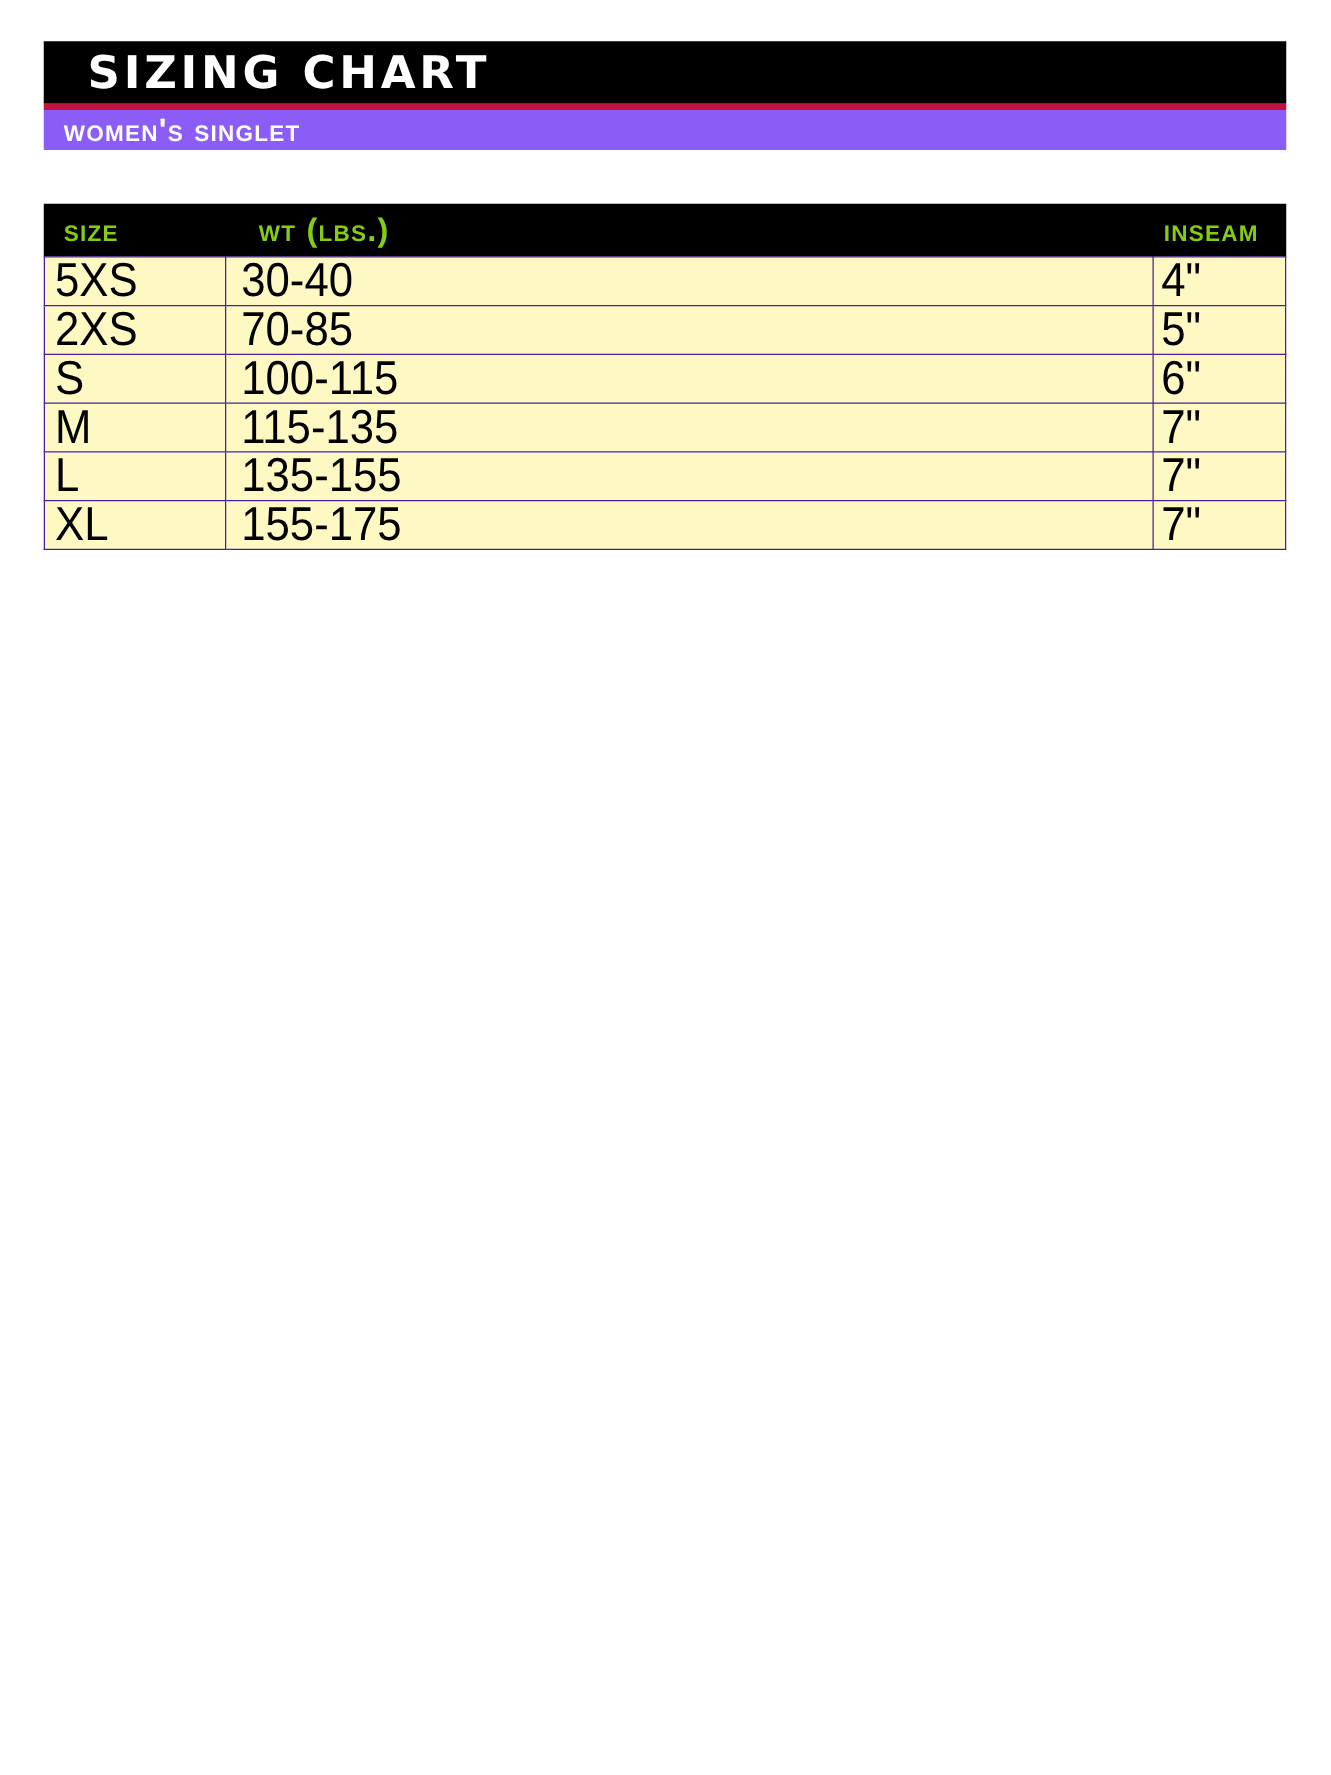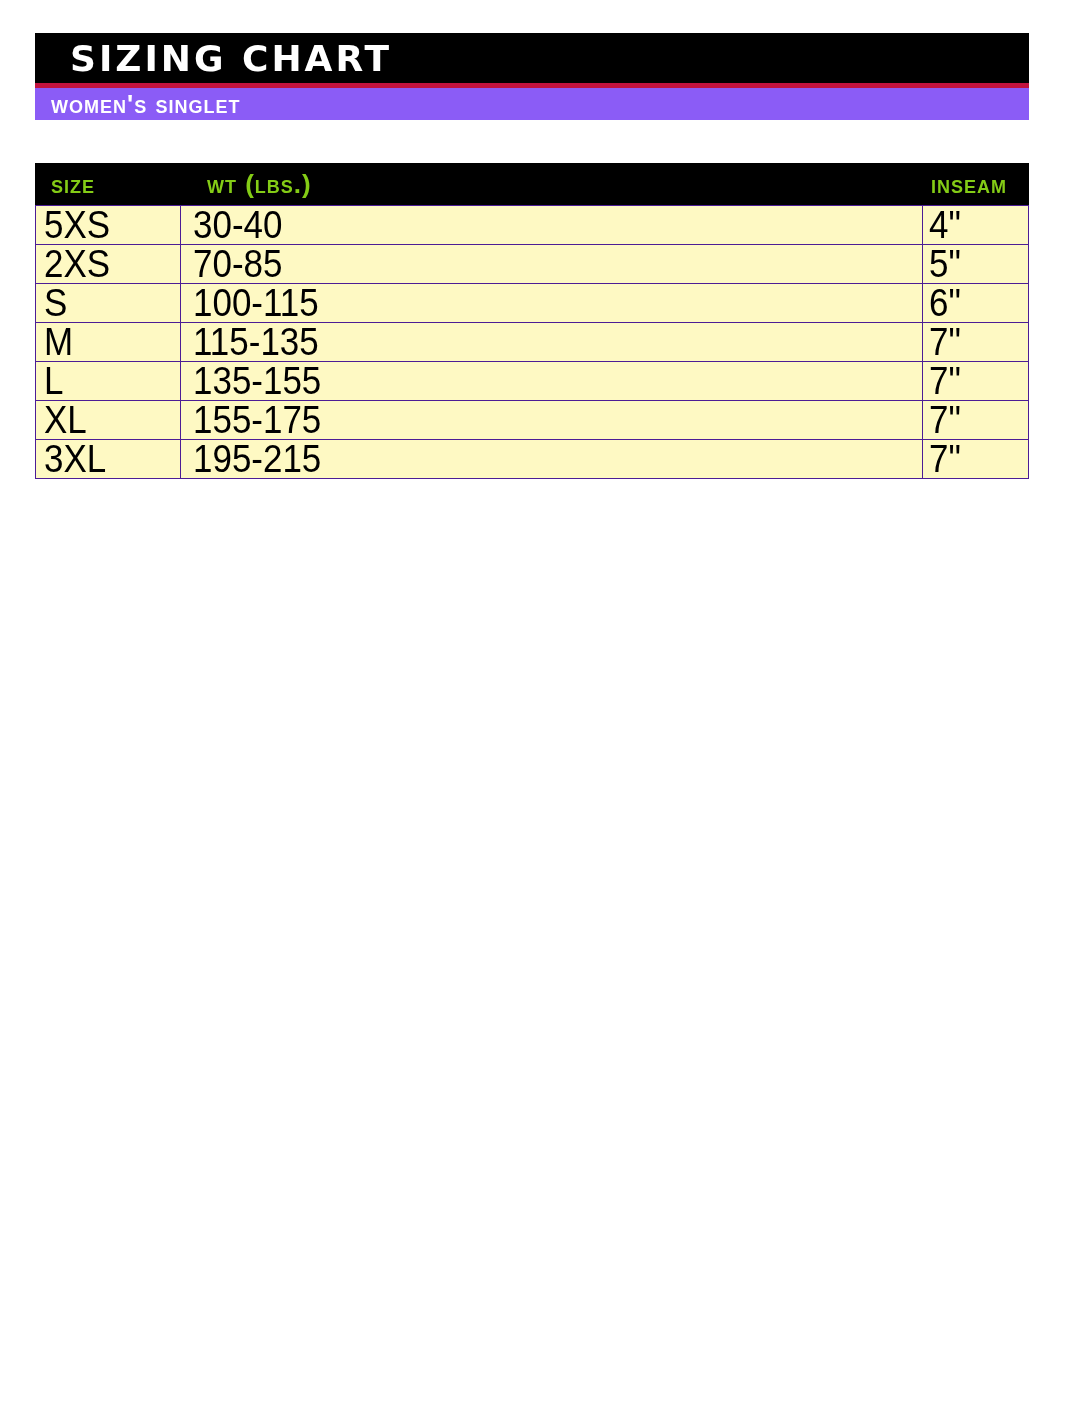--- a/index.html
+++ b/index.html
@@ -155,21 +155,16 @@
         <tr>
           <td class="c-size"><span class="cell-text">L</span></td>
           <td class="c-wt"><span class="cell-text">135-155</span></td>
           <td class="c-inseam"><span class="cell-text">7"</span></td>
         </tr>
         <tr>
           <td class="c-size"><span class="cell-text">XL</span></td>
           <td class="c-wt"><span class="cell-text">155-175</span></td>
           <td class="c-inseam"><span class="cell-text">7"</span></td>
         </tr>
-        <tr>
-          <td class="c-size"><span class="cell-text">3XL</span></td>
-          <td class="c-wt"><span class="cell-text">195-215</span></td>
-          <td class="c-inseam"><span class="cell-text">7"</span></td>
-        </tr>
       </tbody>
   </table>
 
 </div>
 
 </body></html>

